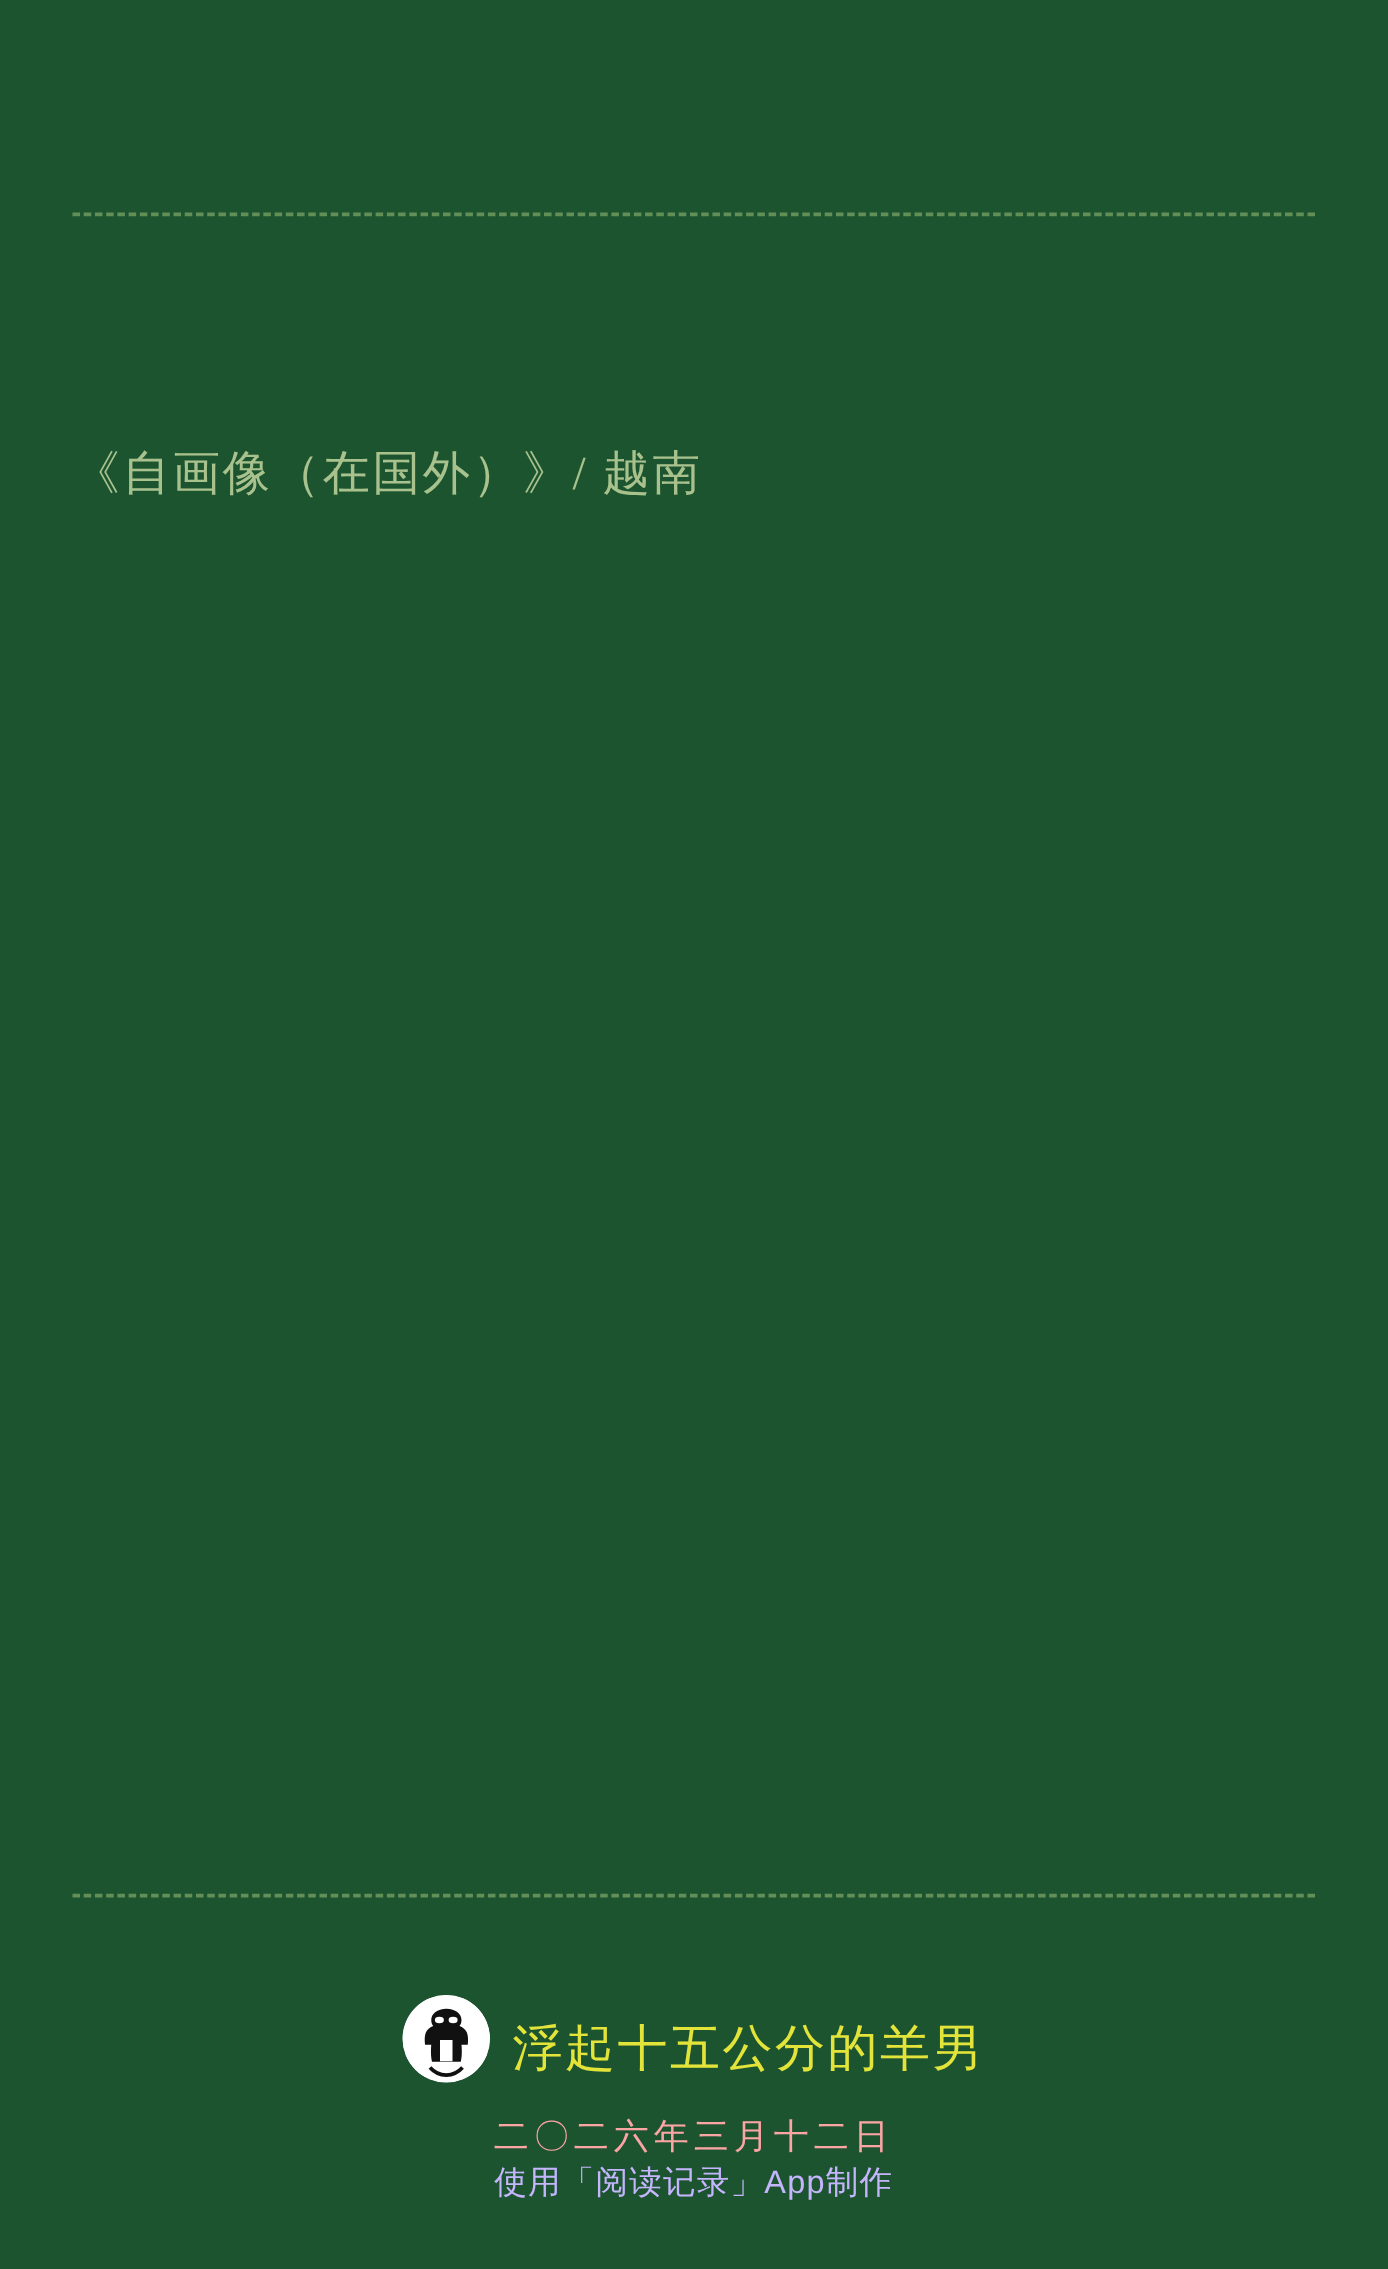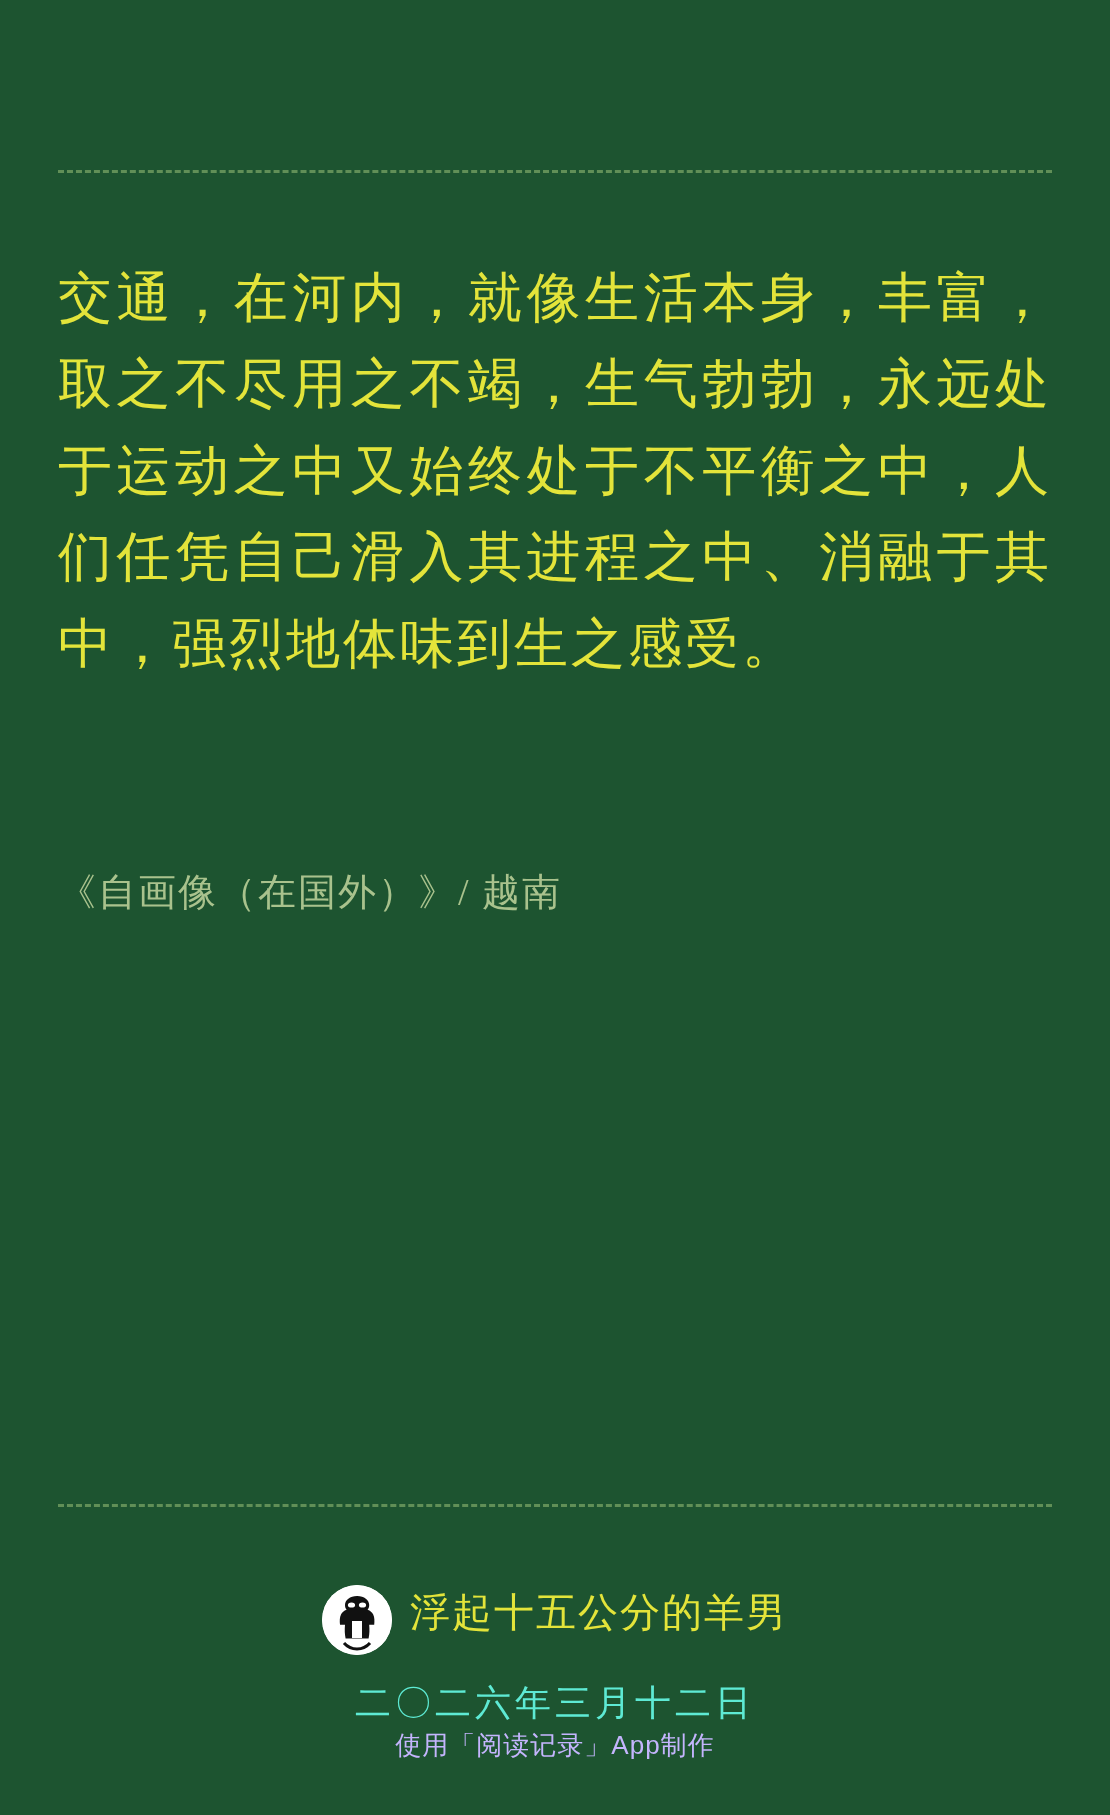--- a/index.html
+++ b/index.html
@@ -57,63 +57,62 @@
   }
   .spacer { flex: 1 1 auto; min-height: 40px; }
 
   .footer-block {
     text-align: center;
     padding-top: 78px;
     padding-bottom: 0;
   }
   .author-row {
     display: flex;
-    align-items: flex-start;
+    align-items: flex-end;
     justify-content: center;
     gap: 18px;
   }
   .avatar {
     width: 70px;
     height: 70px;
     border-radius: 50%;
     background: #ffffff;
     position: relative;
     overflow: hidden;
     flex: none;
     display: block;
   }
   .author-name {
     color: #e3e43a;
     font-size: 40px;
     letter-spacing: 2px;
   }
   .date {
-    color: #5eead4;
-    font-size: 36px;
+    color: #fca5a5;
+    font-size: 28px;
     letter-spacing: 4px;
     margin-top: 24px;
   }
   .appnote {
     text-align: center;
     color: #c4b5fd;
     font-size: 26px;
     letter-spacing: 1px;
     padding-bottom: 52px;
     font-family: "Liberation Sans", sans-serif;
   }
 </style>
 </head>
 <body>
 
 <div class="card">
   <div class="inner">
 
     <div class="divider divider-top"></div>
 
-    <div class="quote">交通，在河内，就像生活本身，丰富，取之不尽用之不竭，生气勃勃，永远处于运动之中又始终处于不平衡之中，人们任凭自己滑入其进程之中、消融于其中，强烈地体味到生之感受。</div>
 
     <div class="source">《自画像（在国外）》/ 越南</div>
 
     <div class="spacer"></div>
 
     <div class="divider divider-bottom"></div>
 
     <div class="footer-block">
       <div class="author-row">
         <span class="avatar">

